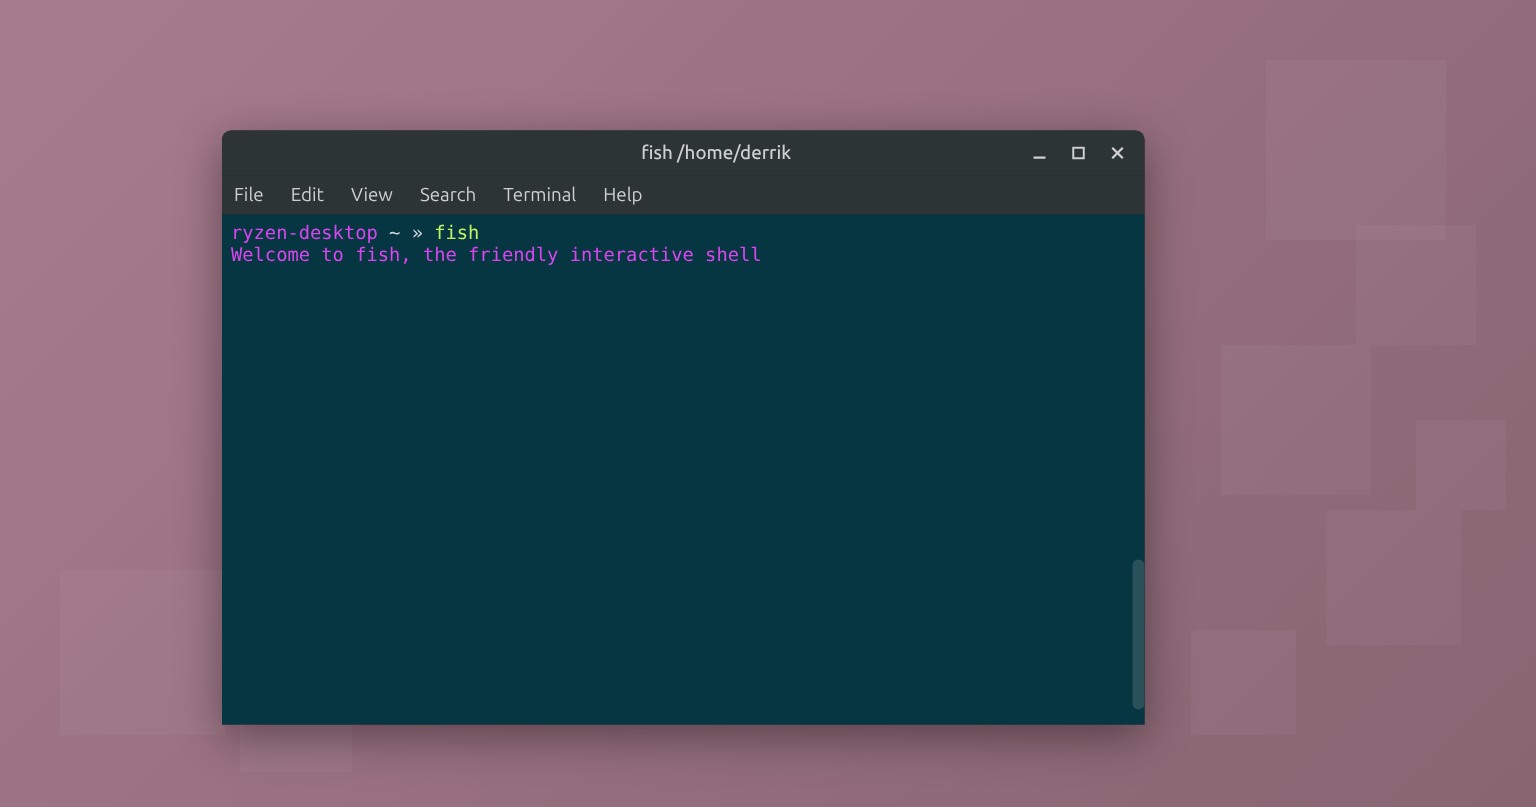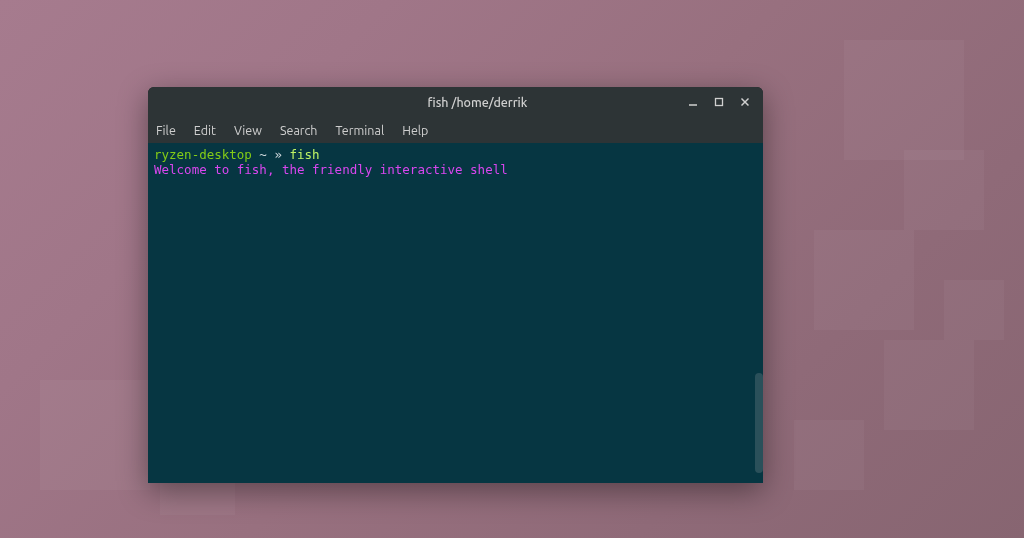--- a/index.html
+++ b/index.html
@@ -118,21 +118,21 @@
       font-size: 12.5px;
       line-height: 15px;
       position: relative;
       overflow: hidden;
     }
     
     .term-line {
       white-space: pre;
     }
     
-    .c-green { color: #84cc16; }
+    .c-green { color: #d946ef; }
     .c-white { color: #cfd8dc; }
     .c-cyan { color: #bef264; }
     .c-gray { color: #d946ef; }
     
     .cursor-block {
       display: inline-block;
       width: 7px;
       height: 13px;
       background: #93a1a1;
       vertical-align: text-bottom;

